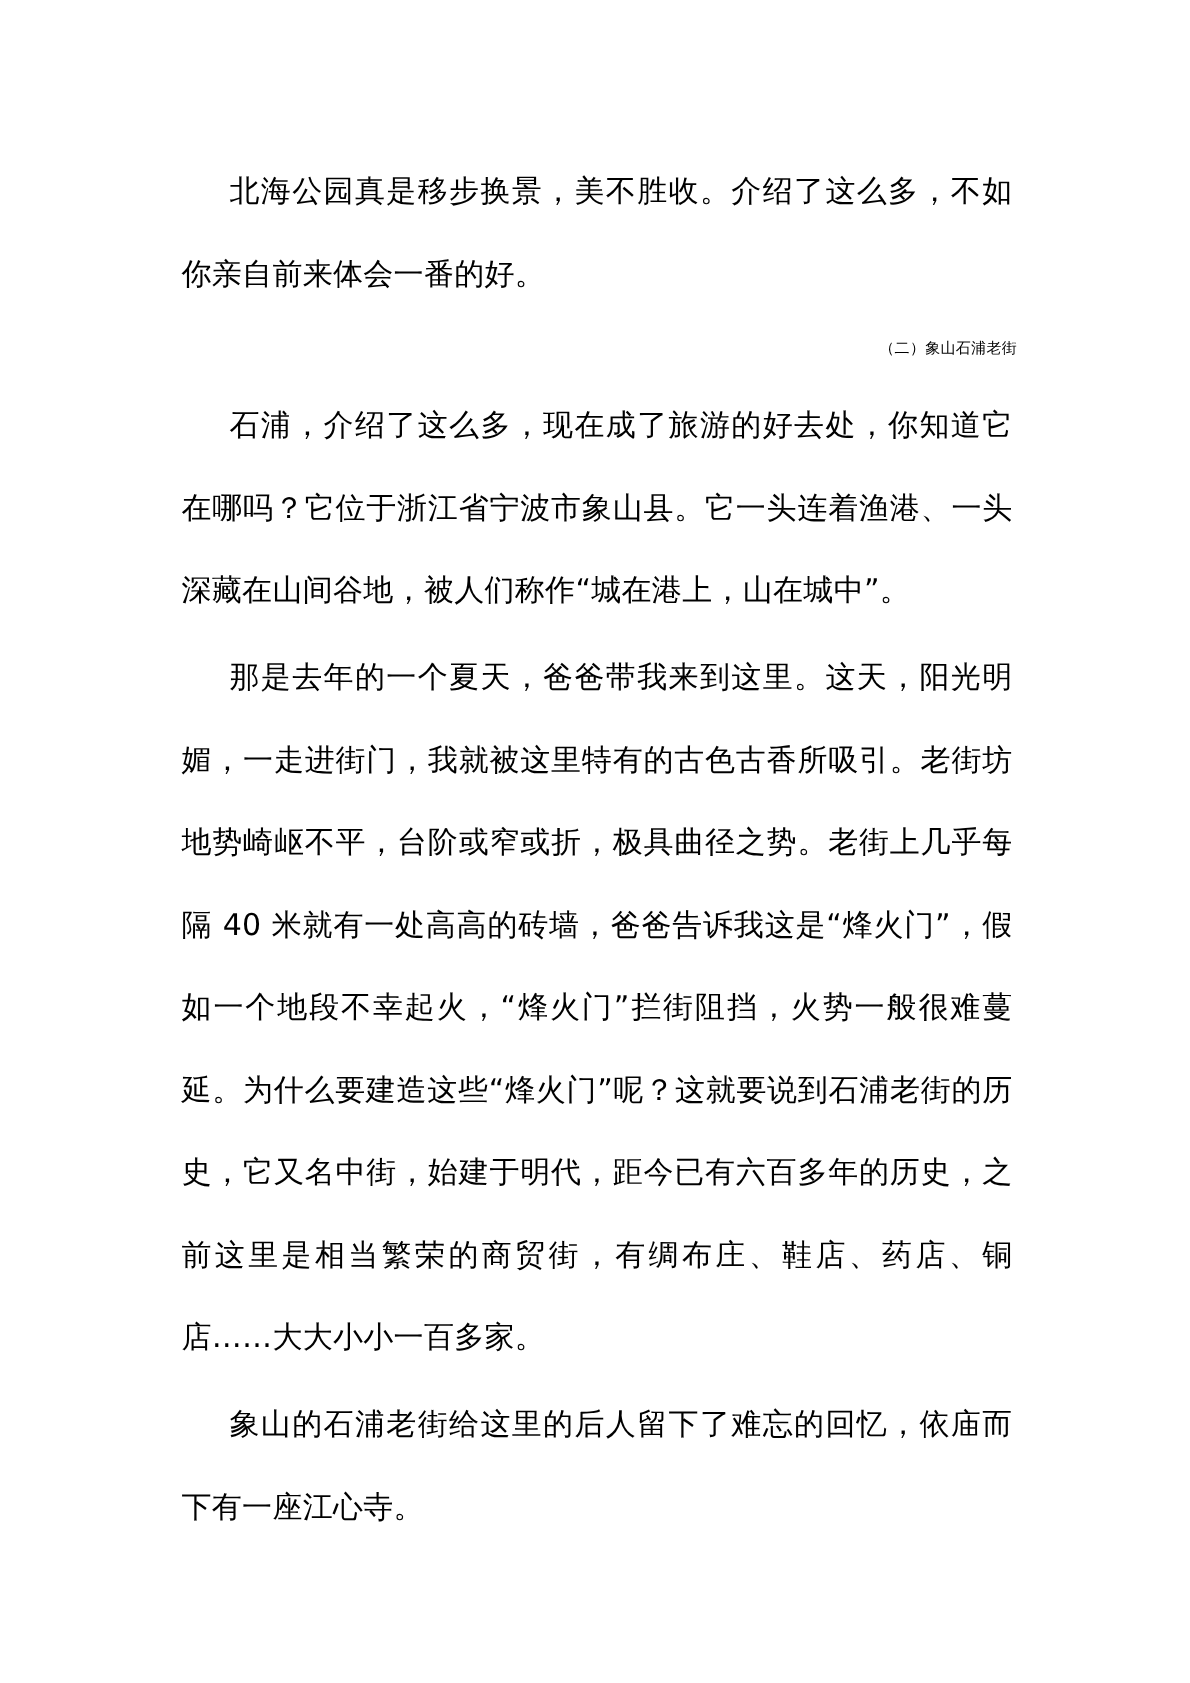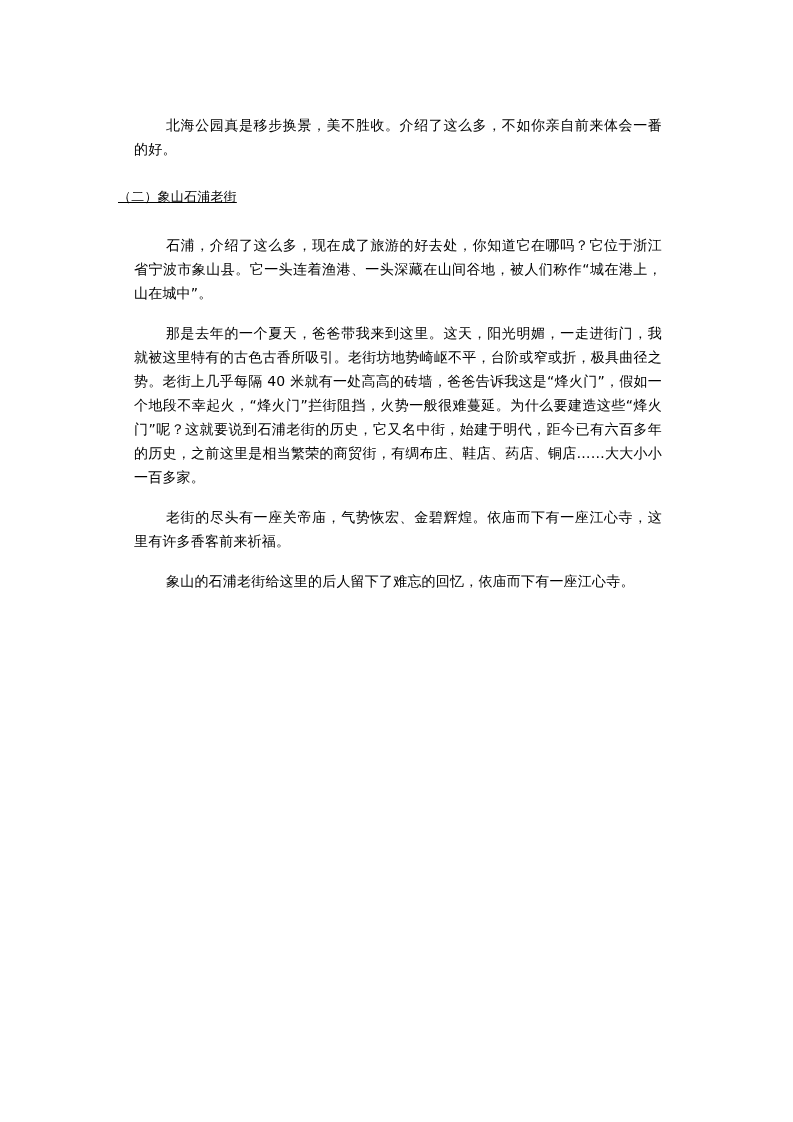--- a/index.html
+++ b/index.html
@@ -15,39 +15,37 @@
       font-family: "DejaVu Sans", "Liberation Sans", sans-serif;
       color: #000000;
     }
     .page {
       position: absolute;
       left: 118px;
       top: 97px;
       width: 560px;
     }
     .para {
-      margin: 16px;
-      font-size: 14px;
-      line-height: 24px;
+      margin: 3px;
+      font-size: 20px;
+      line-height: 55px;
       text-indent: 32px;
       text-align: justify;
       letter-spacing: 0.2px;
     }
     .heading {
       margin: 0;
-      font-size: 13px;
+      font-size: 10px;
       line-height: 39.6px;
-      text-align: left;
+      text-align: right;
       letter-spacing: 0.2px;
-      text-decoration: underline;
     }
   </style>
 </head>
 <body>
 
 <div class="page">
   <p class="para">北海公园真是移步换景，美不胜收。介绍了这么多，不如你亲自前来体会一番的好。</p>
   <p class="heading">（二）象山石浦老街</p>
   <p class="para">石浦，介绍了这么多，现在成了旅游的好去处，你知道它在哪吗？它位于浙江省宁波市象山县。它一头连着渔港、一头深藏在山间谷地，被人们称作“城在港上，山在城中”。</p>
   <p class="para">那是去年的一个夏天，爸爸带我来到这里。这天，阳光明媚，一走进街门，我就被这里特有的古色古香所吸引。老街坊地势崎岖不平，台阶或窄或折，极具曲径之势。老街上几乎每隔 40 米就有一处高高的砖墙，爸爸告诉我这是“烽火门”，假如一个地段不幸起火，“烽火门”拦街阻挡，火势一般很难蔓延。为什么要建造这些“烽火门”呢？这就要说到石浦老街的历史，它又名中街，始建于明代，距今已有六百多年的历史，之前这里是相当繁荣的商贸街，有绸布庄、鞋店、药店、铜店……大大小小一百多家。</p>
-  <p class="para">老街的尽头有一座关帝庙，气势恢宏、金碧辉煌。依庙而下有一座江心寺，这里有许多香客前来祈福。</p>
   <p class="para">象山的石浦老街给这里的后人留下了难忘的回忆，依庙而下有一座江心寺。</p>
 </div>
 
 </body></html>

